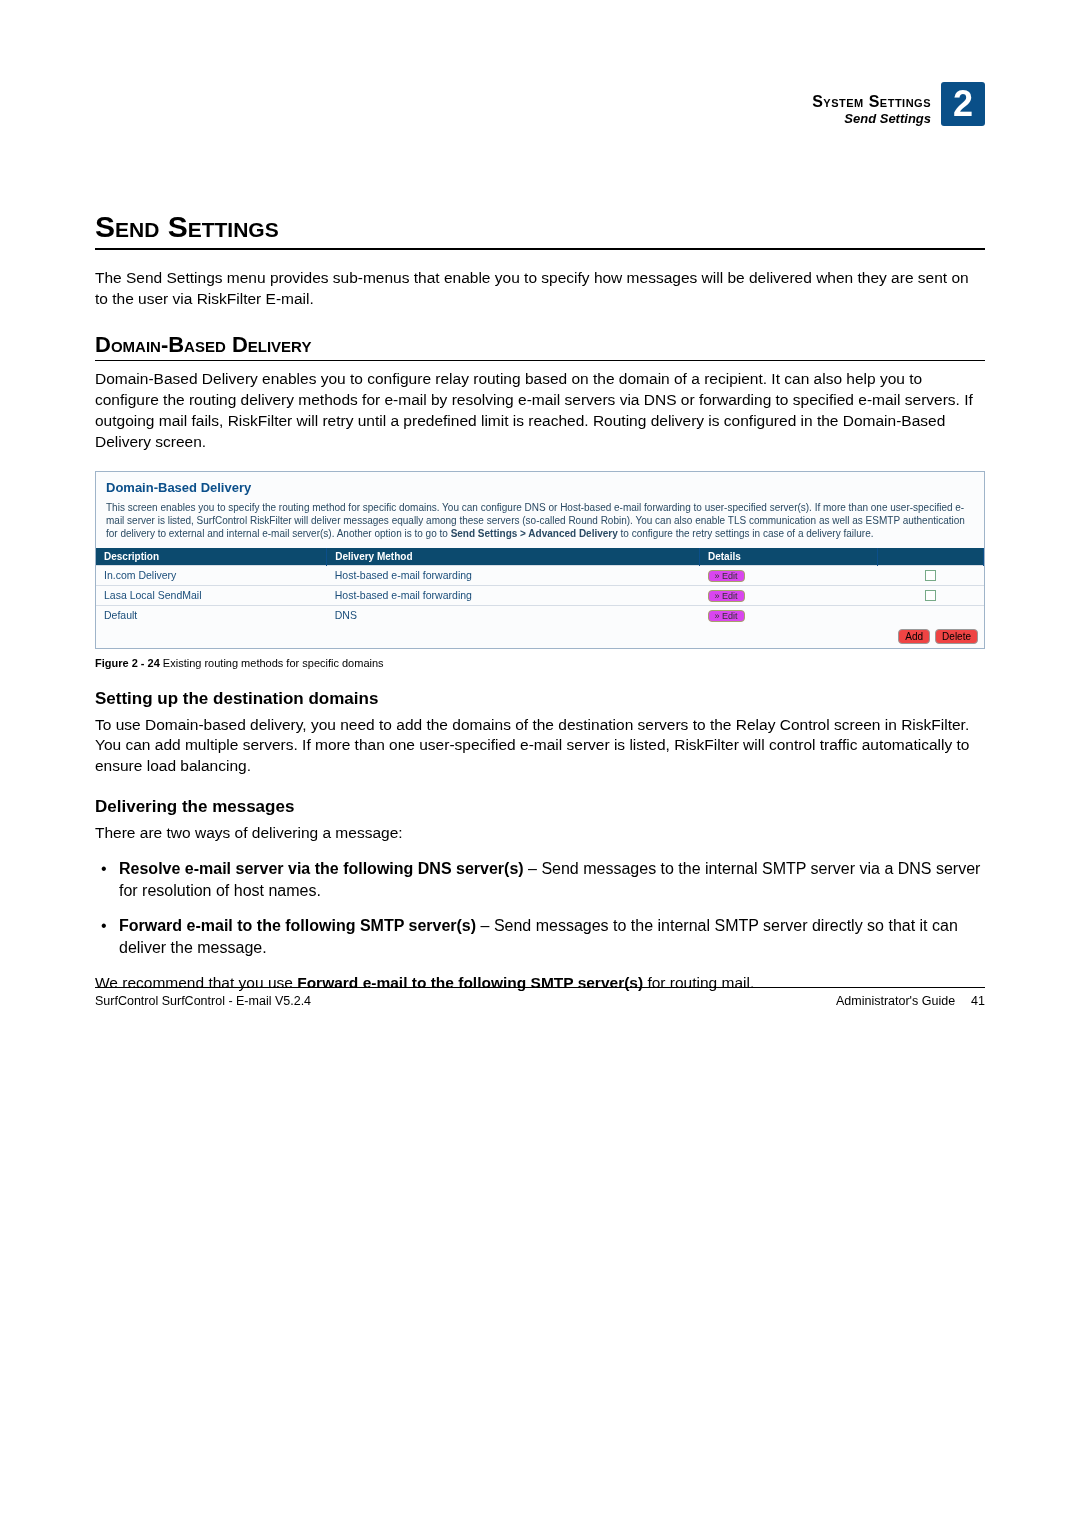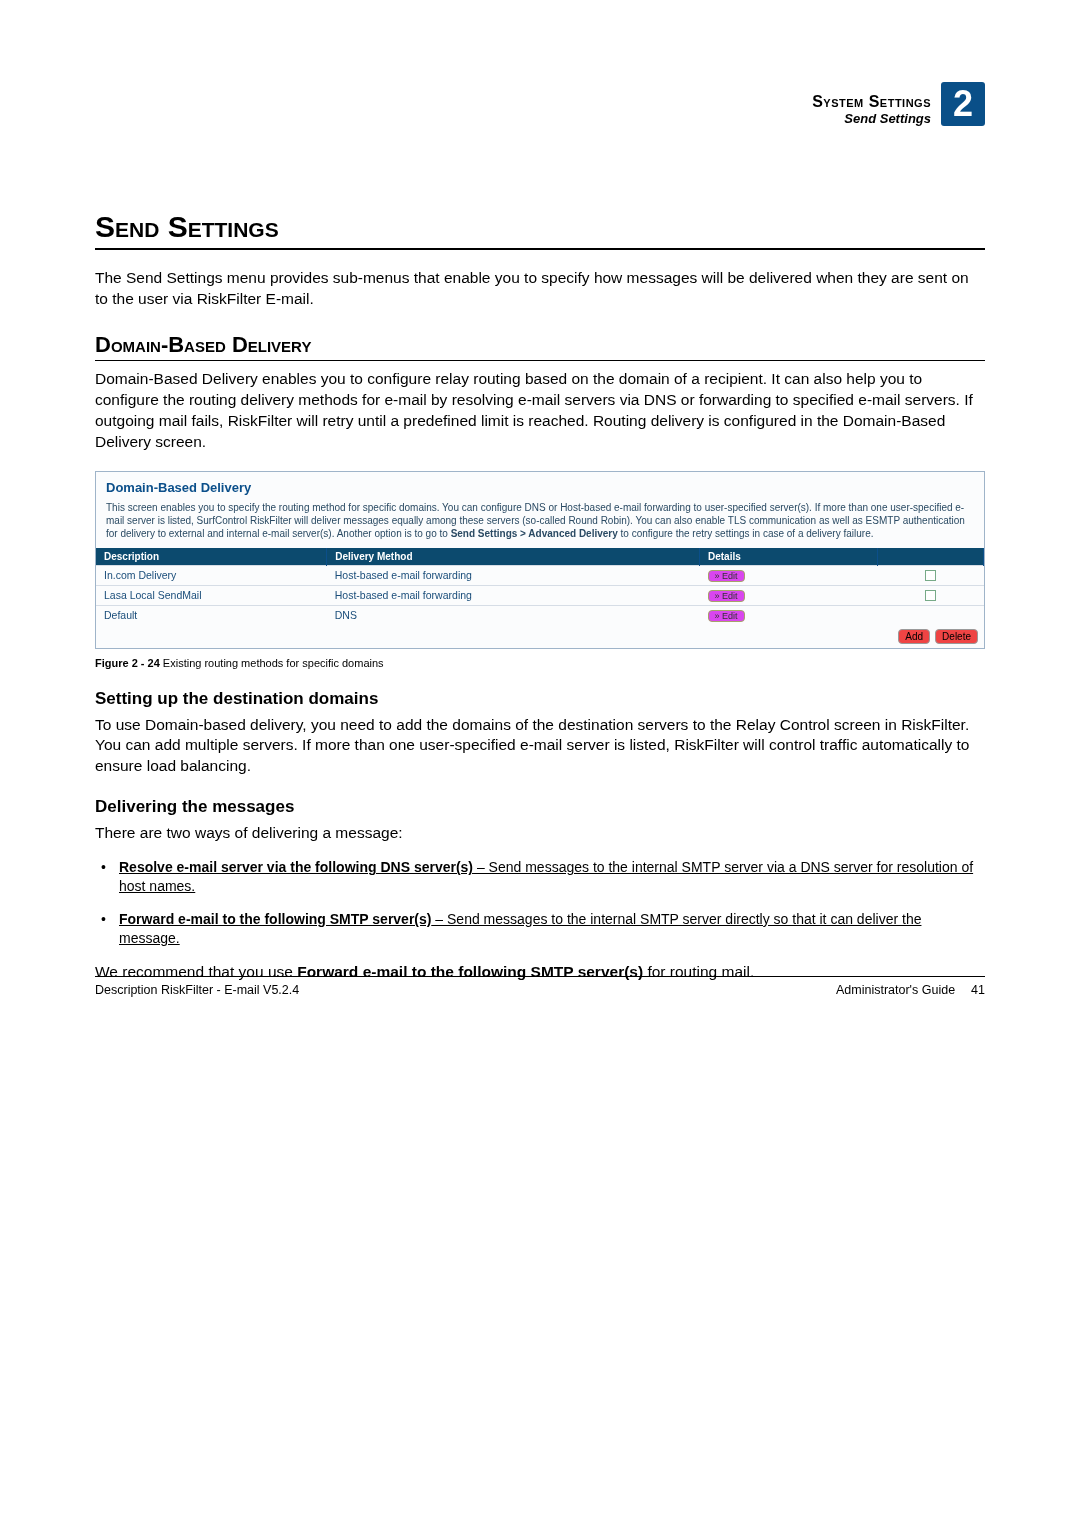--- a/index.html
+++ b/index.html
@@ -64,21 +64,21 @@
   }
   .h3 {
     font-size: 17px;
     font-weight: bold;
     margin-top: 20px;
     margin-bottom: 6px;
   }
   .figcap { font-size: 11px; margin-top: 8px; margin-bottom: 14px; }
   .bold { font-weight: bold; }
   ul.bullets { list-style: none; margin: 8px 0 14px 0; }
-  ul.bullets li { position: relative; padding-left: 24px; font-size: 14px; line-height: 1.35; margin-bottom: 14px; text-decoration: underline; }
+  ul.bullets li { position: relative; padding-left: 24px; font-size: 16px; line-height: 1.35; margin-bottom: 14px; }
   ul.bullets li::before { content: "•"; position: absolute; left: 6px; top: 0; }
   
   .shot {
     border: 1px solid #9fb4c9;
     background: #fbfcfd;
     font-size: 11px;
     margin-top: 18px;
   }
   .shot-title {
     color: #0b4f8a;
@@ -227,18 +227,18 @@
     </li>
   </ul>
 
   <p class="p">
     <span>We recommend that you use </span><span class="bold">Forward e-mail to the following SMTP server(s)</span><span> for routing mail.</span>
   </p>
 
 </div>
 
 <div class="page-footer">
-  <div>Description RiskFilter - E-mail V5.2.4</div>
+  <div>SurfControl SurfControl - E-mail V5.2.4</div>
   <div class="pg-right">
     <span>Administrator's Guide</span>
     <span>41</span>
   </div>
 </div>
 
 </body></html>

